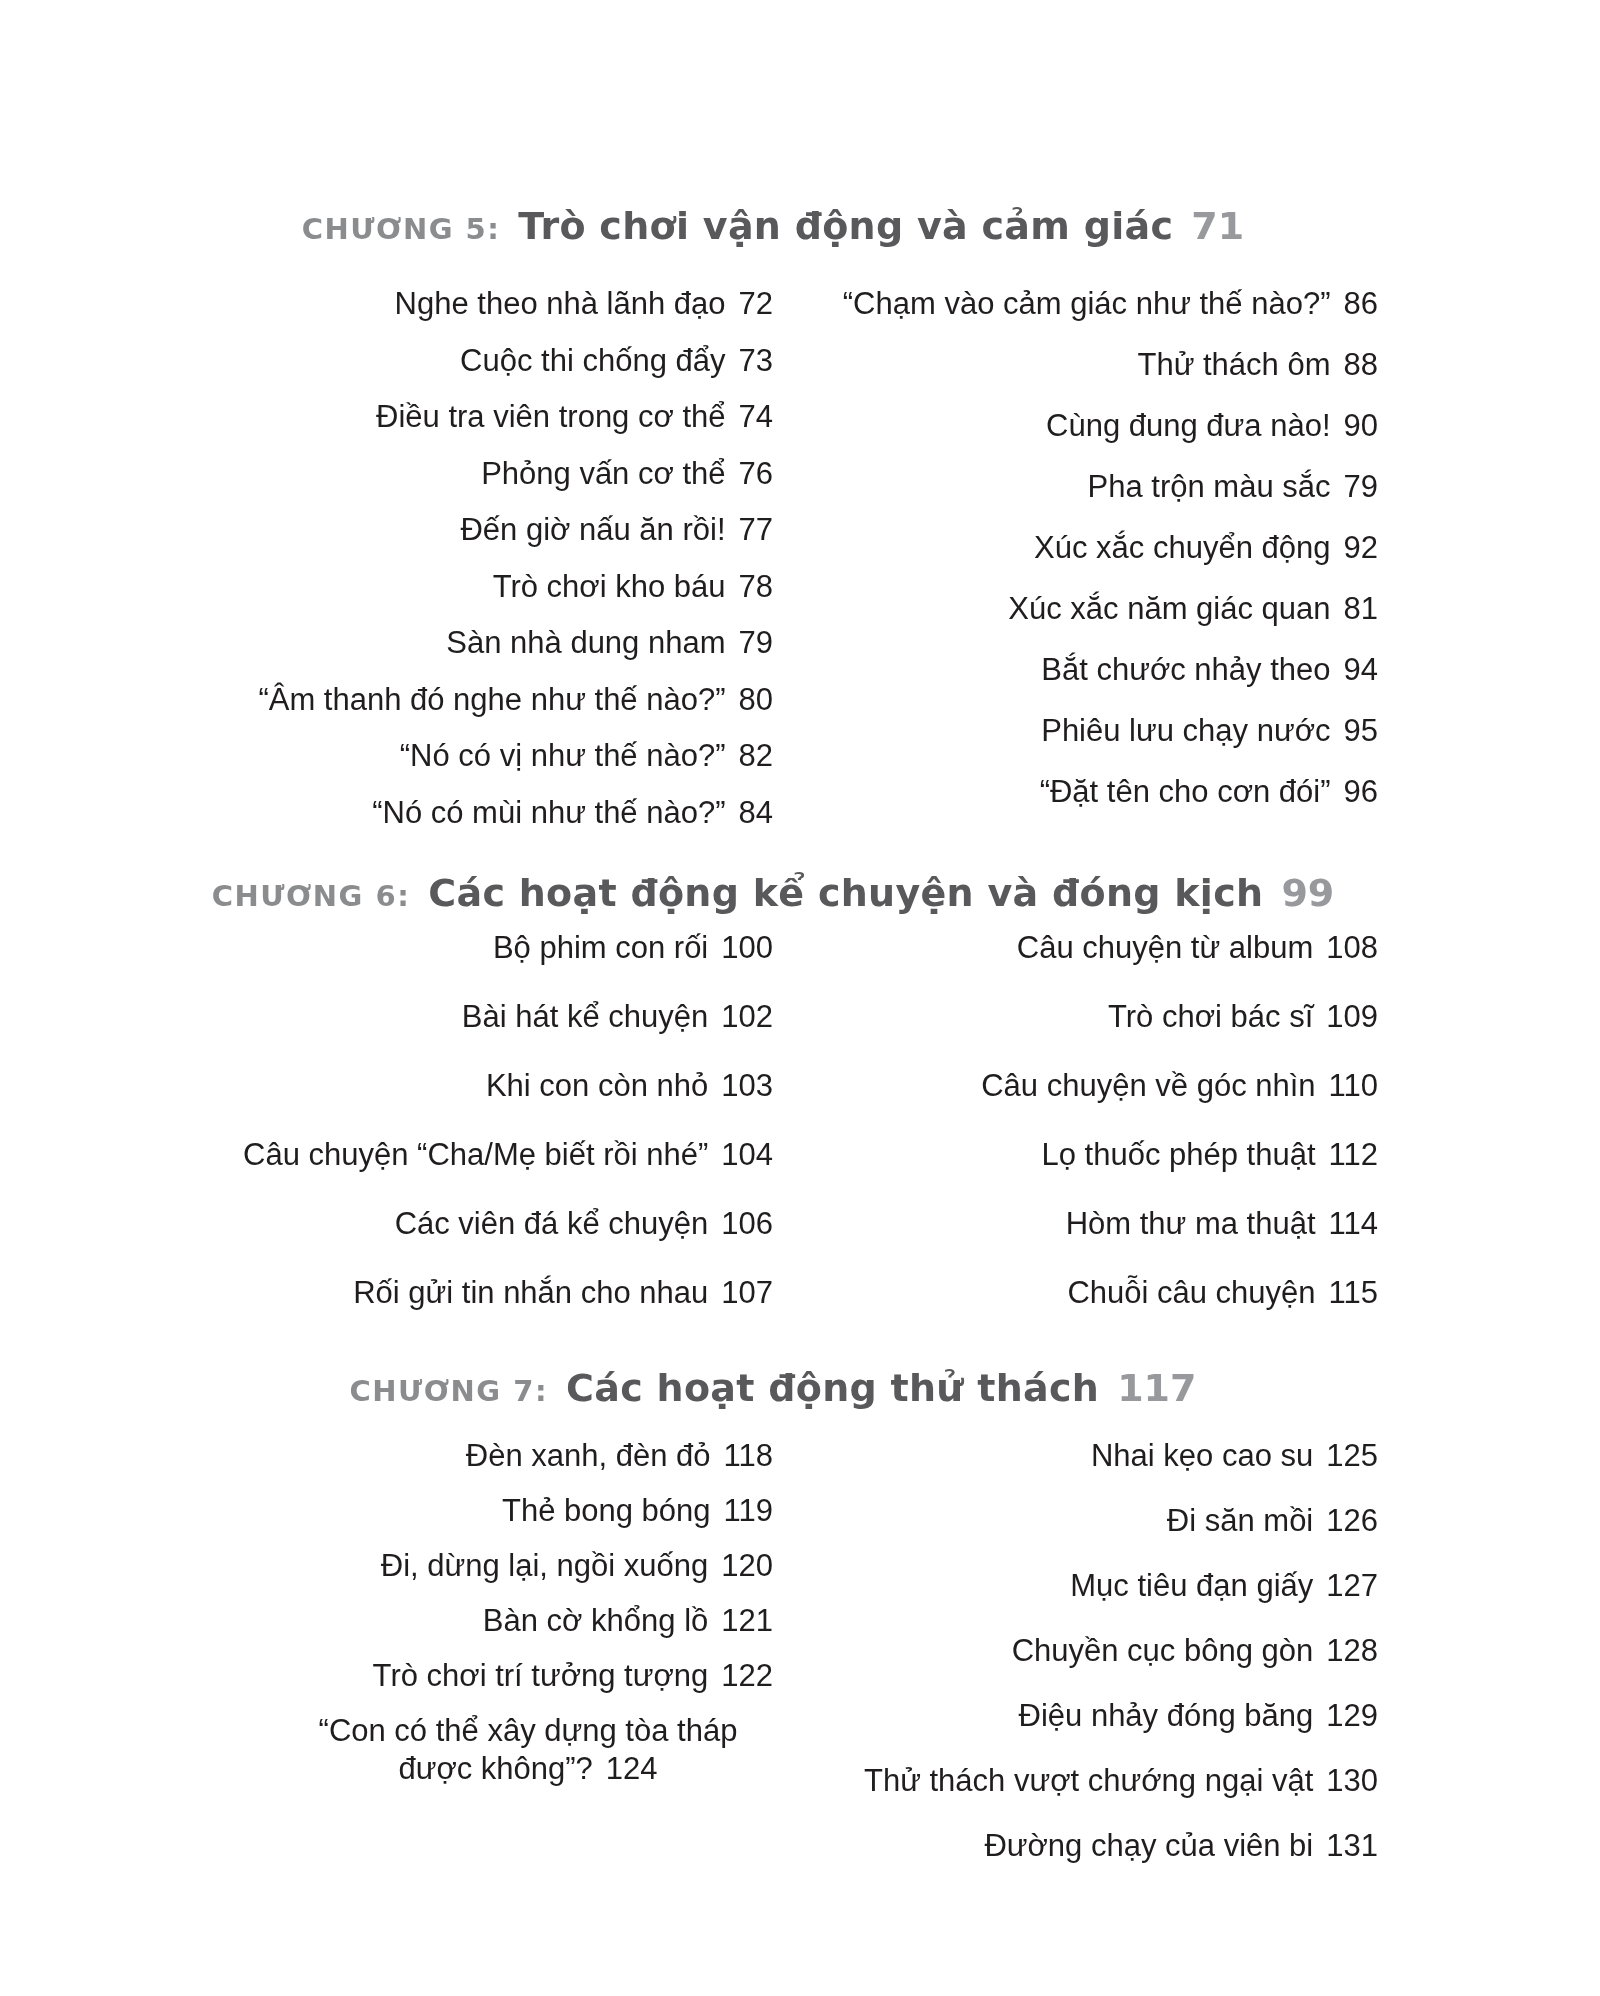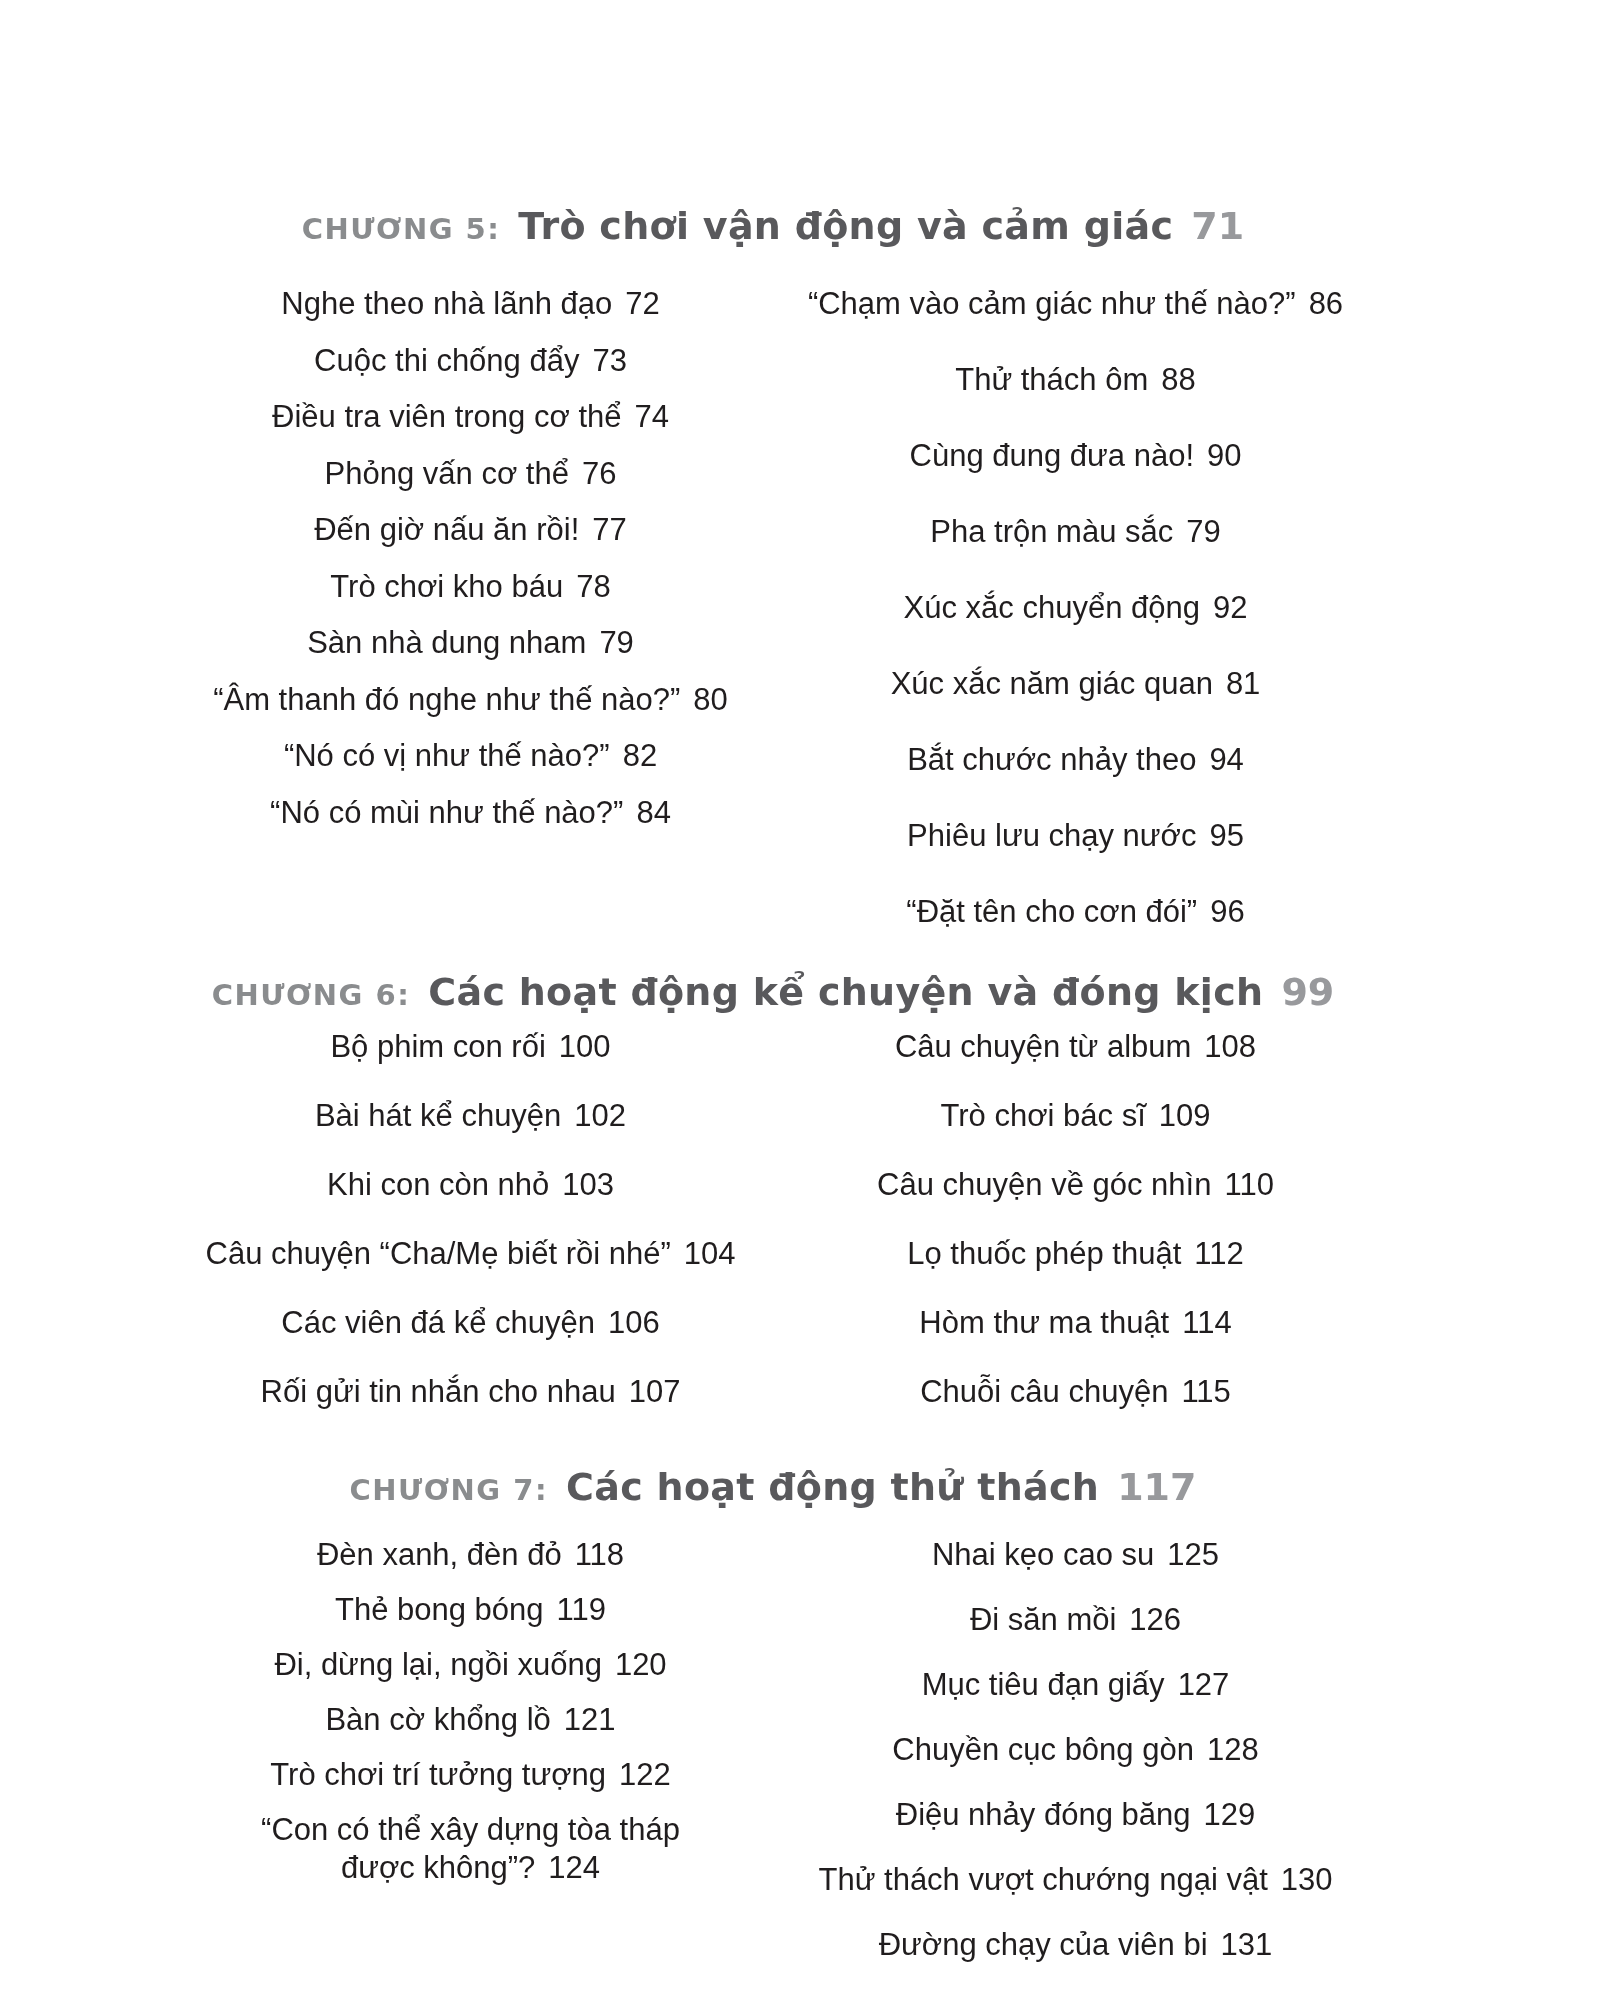--- a/index.html
+++ b/index.html
@@ -11,29 +11,29 @@
   .h6 { margin-top:38px; }
   .h7 { margin-top:53px; }
   .chap-label { font-family:"DejaVu Sans", sans-serif; font-weight:700; font-size:29px;
                 color:#8a8c8e; letter-spacing:1.5px; margin-right:12px; }
   .chap-title { font-family:"DejaVu Sans", sans-serif; font-weight:800; font-size:38px;
                 color:#59595c; letter-spacing:0.3px; }
   .chap-page  { font-family:"DejaVu Sans", sans-serif; font-weight:800; font-size:38px;
                 color:#98999c; margin-left:12px; }
 
   .cols { display:flex; }
-  .col  { width:605px; display:flex; flex-direction:column; align-items:center; }
+  .col  { width:605px; display:flex; flex-direction:column; align-items:flex-end; }
 
   .item { margin:0; font-family:"Liberation Sans","DejaVu Sans",sans-serif; font-size:31px;
           color:#201d1e; line-height:38px; text-align:center; }
   .item .n { margin-left:13px; }
 
   .s5 .cols { margin-top:30px; }
   .s5 .left  { row-gap:18.5px; }
-  .s5 .right { row-gap:38px; }
+  .s5 .right { row-gap:23px; }
 
   .s6 .cols { margin-top:7px; }
   .s6 .col  { row-gap:31px; }
 
   .s7 .cols { margin-top:20px; }
   .s7 .left  { row-gap:17px; }
   .s7 .right { row-gap:27px; }
 
   .wrap2 { max-width:490px; }
 </style>

